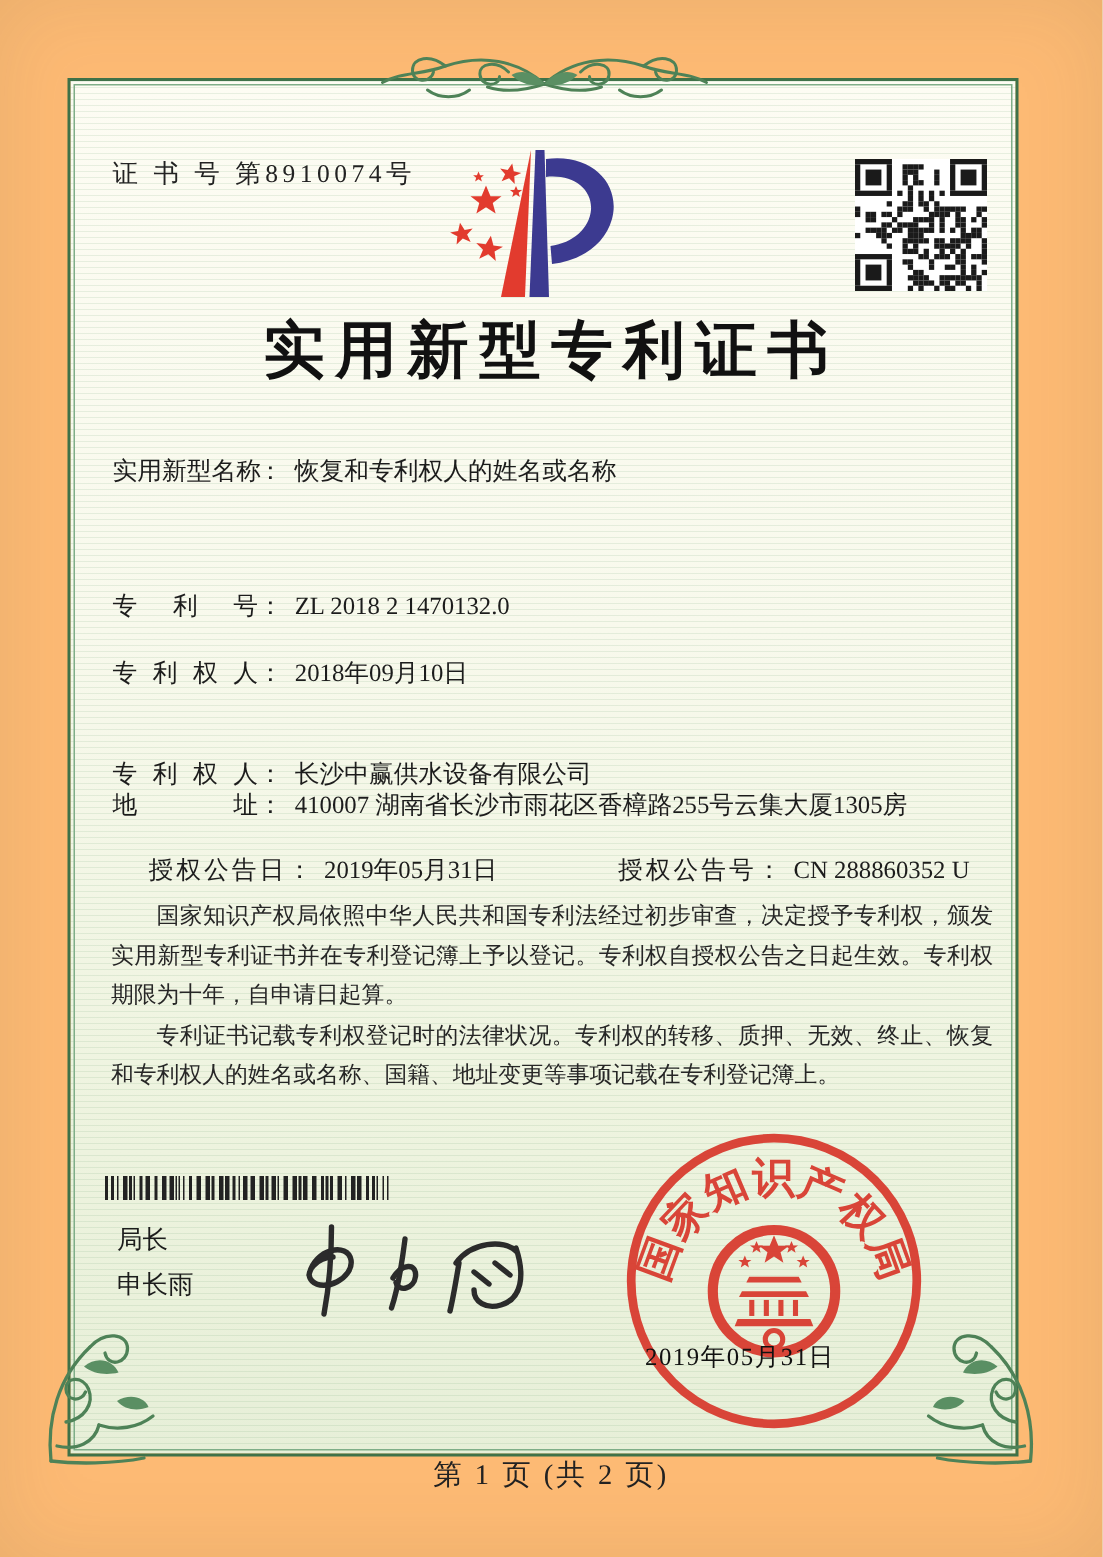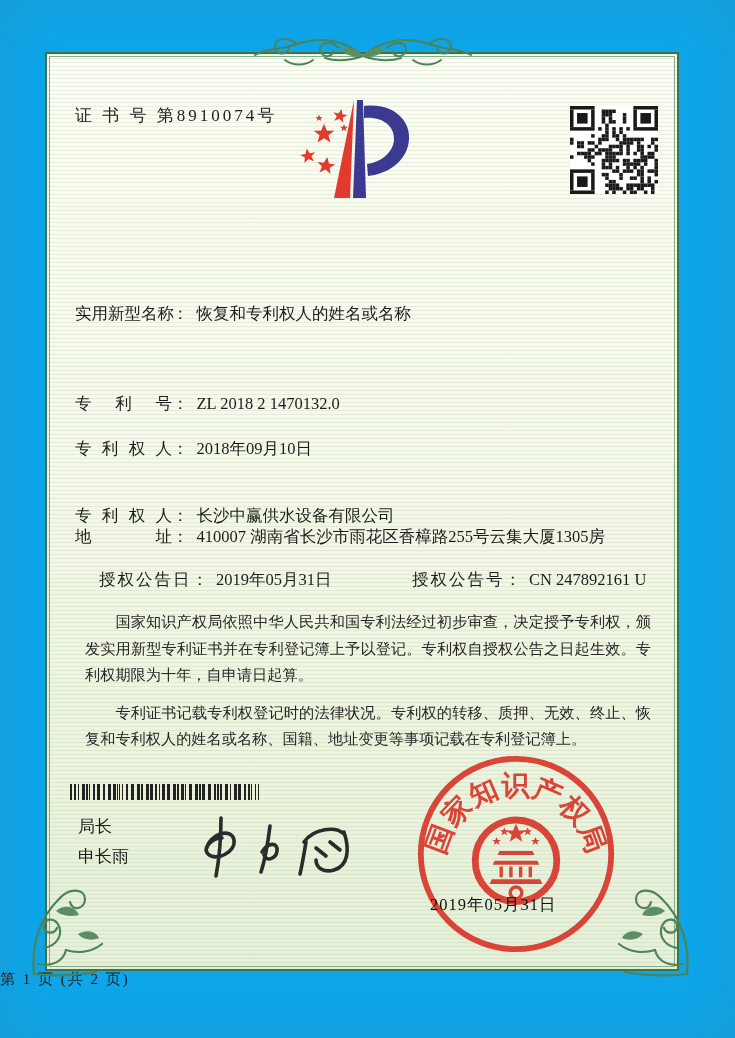--- a/index.html
+++ b/index.html
@@ -1,18 +1,18 @@
 <!DOCTYPE html>
 <html><head>
 <meta charset="utf-8">
 <style>
   html,body{margin:0;padding:0;background:#e8e6da;}
   .page{
     position:relative;width:735px;height:1038px;overflow:hidden;
-    background:#0ea5e9;
+    background:#fdba74;
     font-family:"Liberation Serif","DejaVu Serif",serif;
     color:#222;
   }
   .page::after{
     content:"";position:absolute;inset:0;pointer-events:none;
     box-shadow:inset 0 0 55px rgba(90,90,60,.12);
   }
   
   .frame{
     position:absolute;left:45px;top:52px;width:630px;height:915px;
@@ -40,32 +40,32 @@
   .fcolon{display:inline-block;margin-right:8px;}
   .f0{top:303px}.f1{top:348px}.f2{top:393px}.f3{top:438px}.f4{top:505px}.f5{top:526px}
   .fgrant{top:569px}
   .fgrant2{position:absolute;left:388px;top:569px;font-size:16.5px;white-space:nowrap;color:#1c1c1c;}
   .glabel{letter-spacing:2px;margin-left:24px;}
   
   .body-text{
     position:absolute;left:74px;top:598px;width:588px;
     font-size:15.2px;line-height:26.5px;text-align:justify;color:#262626;
   }
-  .body-text p{margin:11px;text-indent:2em;}
+  .body-text p{margin:0;text-indent:2em;}
   
   .barcode{position:absolute;left:70px;top:784px;width:200px;height:16px;display:flex;align-items:stretch;}
   .barcode div{background:#222;}
   .signer{position:absolute;left:78px;top:812px;font-size:17px;line-height:30px;color:#1c1c1c;}
   .signature{position:absolute;left:188px;top:808px;z-index:2;}
   .seal{position:absolute;left:414px;top:752px;z-index:1;}
   .seal-date{
     position:absolute;left:430px;top:894px;z-index:2;
     font-size:16.5px;letter-spacing:1px;color:#111;white-space:nowrap;
   }
-  .page-info{position:absolute;left:0;top:970px;width:100%;font-size:15px;letter-spacing:2px;color:#222;}
+  .page-info{position:absolute;left:0;top:970px;width:100%;text-align:center;font-size:19px;letter-spacing:2px;color:#222;}
   .footer-note{position:absolute;left:0;top:980px;width:100%;text-align:center;font-size:15px;letter-spacing:3px;color:#333;}
 </style>
 </head>
 <body>
 
 <div class="page">
 
   <div class="frame">
     <div class="frame-inner"></div>
   </div>
@@ -342,20 +342,21 @@
       <rect x="23" y="23" width="1" height="1" fill="#1a1a1a"></rect>
       <rect x="10" y="24" width="1" height="1" fill="#1a1a1a"></rect>
       <rect x="12" y="24" width="1" height="1" fill="#1a1a1a"></rect>
       <rect x="15" y="24" width="1" height="1" fill="#1a1a1a"></rect>
       <rect x="17" y="24" width="1" height="1" fill="#1a1a1a"></rect>
       <rect x="18" y="24" width="1" height="1" fill="#1a1a1a"></rect>
       <rect x="21" y="24" width="1" height="1" fill="#1a1a1a"></rect>
       <rect x="23" y="24" width="1" height="1" fill="#1a1a1a"></rect>
     </svg>
 
+  <div class="title">实用新型专利证书</div>
 
   <div class="field f0">
     <span class="flabel">实用新型名称</span><span class="fcolon">：</span><span>恢复和专利权人的姓名或名称</span>
   </div>
   <div class="field f2">
     <span class="flabel">专利号</span><span class="fcolon">：</span><span>ZL 2018 2 1470132.0</span>
   </div>
   <div class="field f3">
     <span class="flabel">专利权人</span><span class="fcolon">：</span><span>2018年09月10日</span>
   </div>
@@ -363,21 +364,21 @@
     <span class="flabel">专利权人</span><span class="fcolon">：</span><span>长沙中赢供水设备有限公司</span>
   </div>
   <div class="field f5">
     <span class="flabel">地址</span><span class="fcolon">：</span><span>410007 湖南省长沙市雨花区香樟路255号云集大厦1305房</span>
   </div>
 
   <div class="field fgrant">
     <span class="glabel">授权公告日</span><span class="fcolon">：</span><span>2019年05月31日</span>
   </div>
   <div class="fgrant2">
-    <span class="glabel">授权公告号</span><span class="fcolon">：</span><span>CN 247892161 U</span>
+    <span class="glabel">授权公告号</span><span class="fcolon">：</span><span>CN 288860352 U</span>
   </div>
 
   <div class="body-text">
     <p>国家知识产权局依照中华人民共和国专利法经过初步审查，决定授予专利权，颁发实用新型专利证书并在专利登记簿上予以登记。专利权自授权公告之日起生效。专利权期限为十年，自申请日起算。</p>
     <p>专利证书记载专利权登记时的法律状况。专利权的转移、质押、无效、终止、恢复和专利权人的姓名或名称、国籍、地址变更等事项记载在专利登记簿上。</p>
   </div>
 
   <div class="barcode" id="barcode">
       <div style="width: 2px; margin-right: 2px;"></div>
       <div style="width: 2px; margin-right: 2px;"></div>

